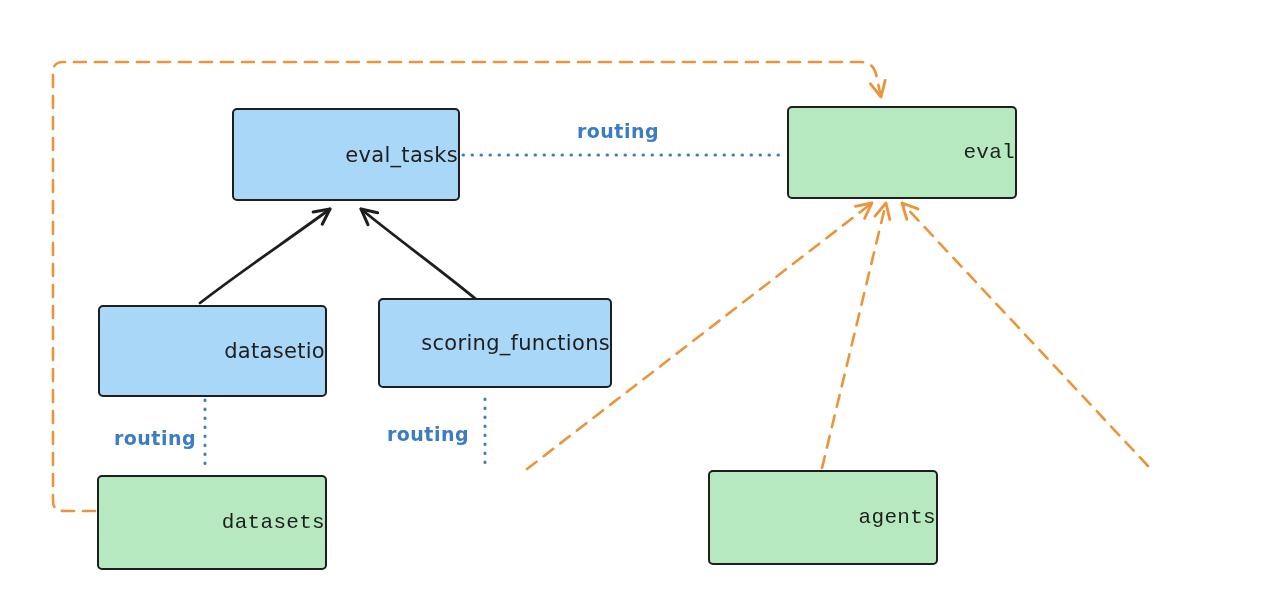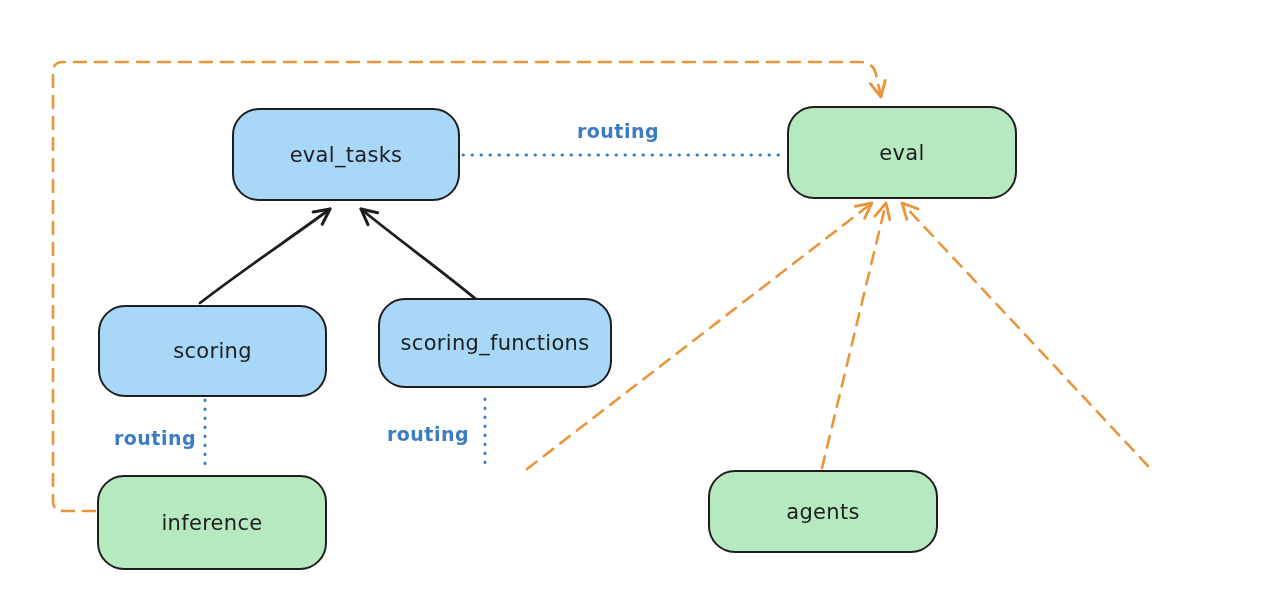--- a/index.html
+++ b/index.html
@@ -2,27 +2,27 @@
 <html style="--background: #ffffff; --stroke: #1e1e1e; --blue-fill: #a9d7f7; --green-fill: #b7e9c0; --orange: #e9953c; --blue: #3b7cc4;"><head>
 <meta charset="utf-8">
 <style>
   html,body{margin:0;padding:0;background:#ffffff;}
   .canvas{
     position:relative;width:1280px;height:596px;background:var(--background,#fff);
     font-family:"DejaVu Sans", sans-serif;overflow:hidden;padding-left:24px;
   }
   .edges{position:absolute;left:0;top:0;width:1280px;height:596px;}
   .node{
-    position:absolute;display:flex;align-items:center;justify-content:center;
-    border:2.6px solid var(--stroke,#1e1e1e);border-radius:27px;
+    position:absolute;display:flex;align-items:center;justify-content:flex-end;
+    border:2.6px solid var(--stroke,#1e1e1e);border-radius:5px;
     font-size:21px;color:var(--stroke,#1e1e1e);letter-spacing:.3px;
     box-sizing:border-box;
   }
   .node.blue{background:var(--blue-fill,#a9d7f7);}
-  .node.green{background:var(--green-fill,#b7e9c0);}
+  .node.green{background:var(--green-fill,#b7e9c0);font-family:Liberation Mono, monospace;}
   .edge-label{
     font-size:19px;font-weight:600;fill:var(--blue,#3b7cc4);
     font-family:"DejaVu Sans", sans-serif;letter-spacing:.5px;
   }
   .solid-edge{stroke:var(--stroke,#1e1e1e);stroke-width:2.8;fill:none;stroke-linecap:round;}
   .dotted-edge{stroke:var(--blue,#3b7cc4);stroke-width:3;fill:none;stroke-linecap:round;stroke-dasharray:0.5 8.5;}
   .dashed-edge{stroke:var(--orange,#e9953c);stroke-width:2.6;fill:none;stroke-linecap:round;stroke-dasharray:12 9;}
 </style>
 </head>
 <body>
@@ -58,30 +58,30 @@
 
   <div class="node blue" style="left:232px;top:108px;width:228px;height:93px">
     <span>eval_tasks</span>
   </div>
 
   <div class="node green" style="left:787px;top:106px;width:230px;height:93px">
     <span>eval</span>
   </div>
 
   <div class="node blue" style="left:98px;top:305px;width:229px;height:92px">
-    <span>scoring</span>
+    <span>datasetio</span>
   </div>
 
   <div class="node blue" style="left:378px;top:298px;width:234px;height:90px">
     <span>scoring_functions</span>
   </div>
 
   <div class="node green" style="left:97px;top:475px;width:230px;height:95px">
-    <span>inference</span>
+    <span>datasets</span>
   </div>
 
 
-  <div class="node green" style="left:708px;top:470px;width:230px;height:83px">
+  <div class="node green" style="left:708px;top:470px;width:230px;height:95px">
     <span>agents</span>
   </div>
 
 
 </div>
 
 </body></html>

